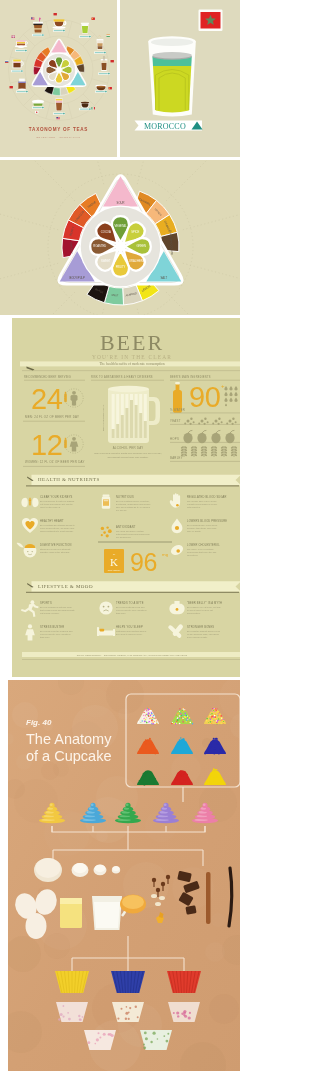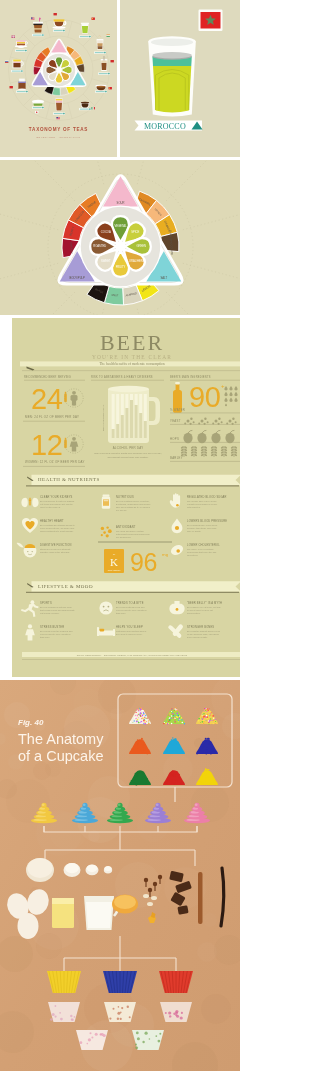--- a/index.html
+++ b/index.html
@@ -5,21 +5,21 @@
 <style>
   html,body{margin:0;padding:0;background:#ffffff;}
   body{width:240px;height:1071px;overflow:hidden;font-family:"Liberation Sans",sans-serif;}
   .board{position:relative;width:236px;height:1071px;background:#ffffff;}
   .tile{position:absolute;overflow:hidden;line-height:0;}
   .tile>svg{display:block;}
   #tile-tea{left:0;top:0;width:117px;height:157px;}
   #tile-morocco{left:120px;top:0;width:120px;height:157px;}
   #tile-wheel{left:0;top:160px;width:240px;height:155px;}
   #tile-beer{left:0;top:318px;width:240px;height:359px;margin-left:12px;}
-  #tile-cupcake{left:0;top:680px;width:240px;height:391px;}
+  #tile-cupcake{left:0;top:680px;width:240px;height:391px;padding-left:8px;}
   #tile-tea>svg{width:117px;height:157px;}
   #tile-morocco>svg{width:120px;height:157px;}
   #tile-wheel>svg{width:240px;height:155px;}
   #tile-beer>svg{width:240px;height:359px;}
   #tile-cupcake>svg{width:240px;height:391px;}
   text{dominant-baseline:auto;}
 </style>
 </head>
 <body>
 

